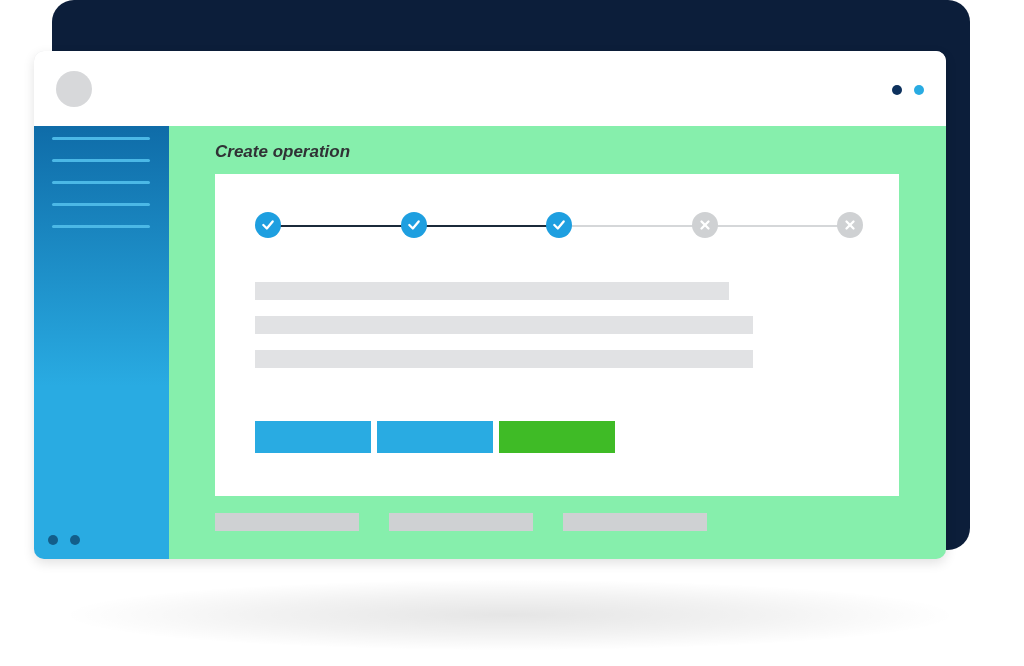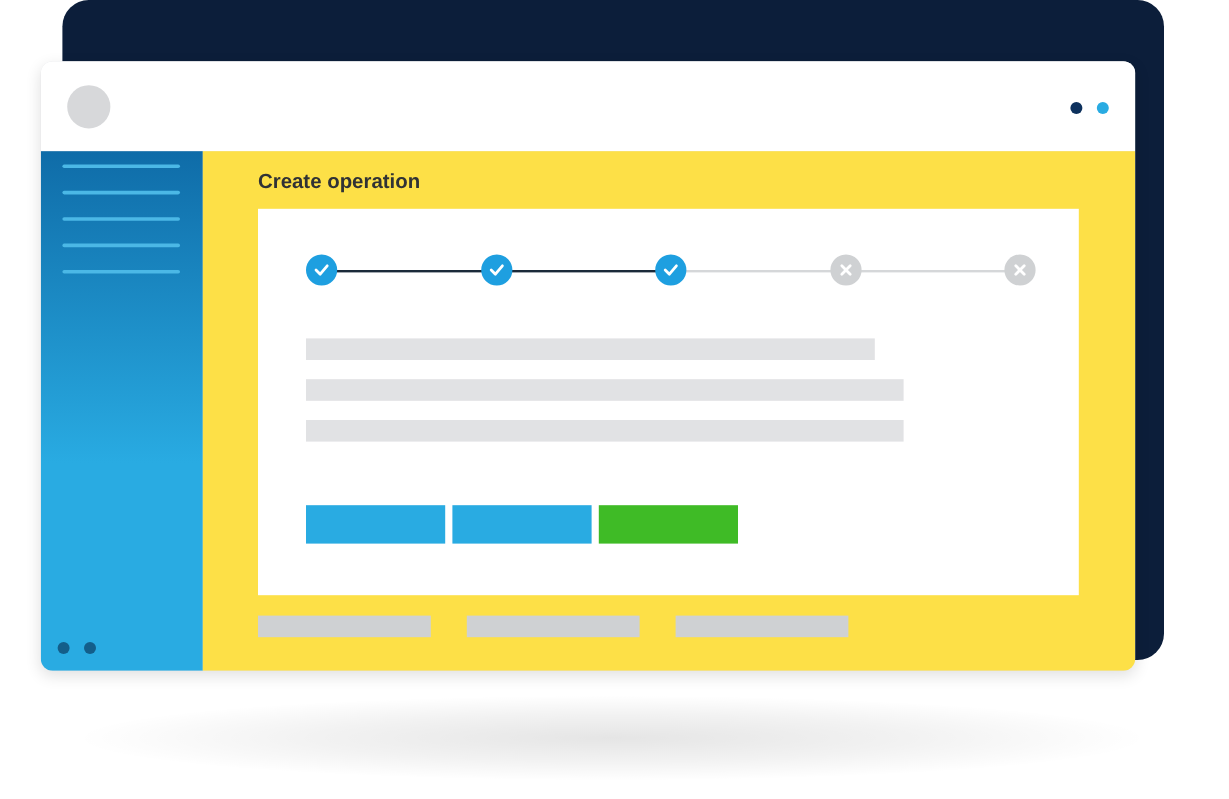--- a/index.html
+++ b/index.html
@@ -100,21 +100,22 @@
     left: 14px; bottom: 14px;
     display: flex; gap: 12px;
   }
   .side-dot { width: 10px; height: 10px; border-radius: 50%; background: #135e8a; }
 
   
   .main {
     position: absolute;
     left: 135px; top: 75px;
     right: 0; bottom: 0;
-    background: #fde047;
+    background: #86efac;
+    font-style: italic;
   }
   .page-title {
     position: absolute;
     left: 46px; top: 16px;
     font-size: 17px;
     font-weight: 700;
     color: #303235;
   }
   
   .card {

